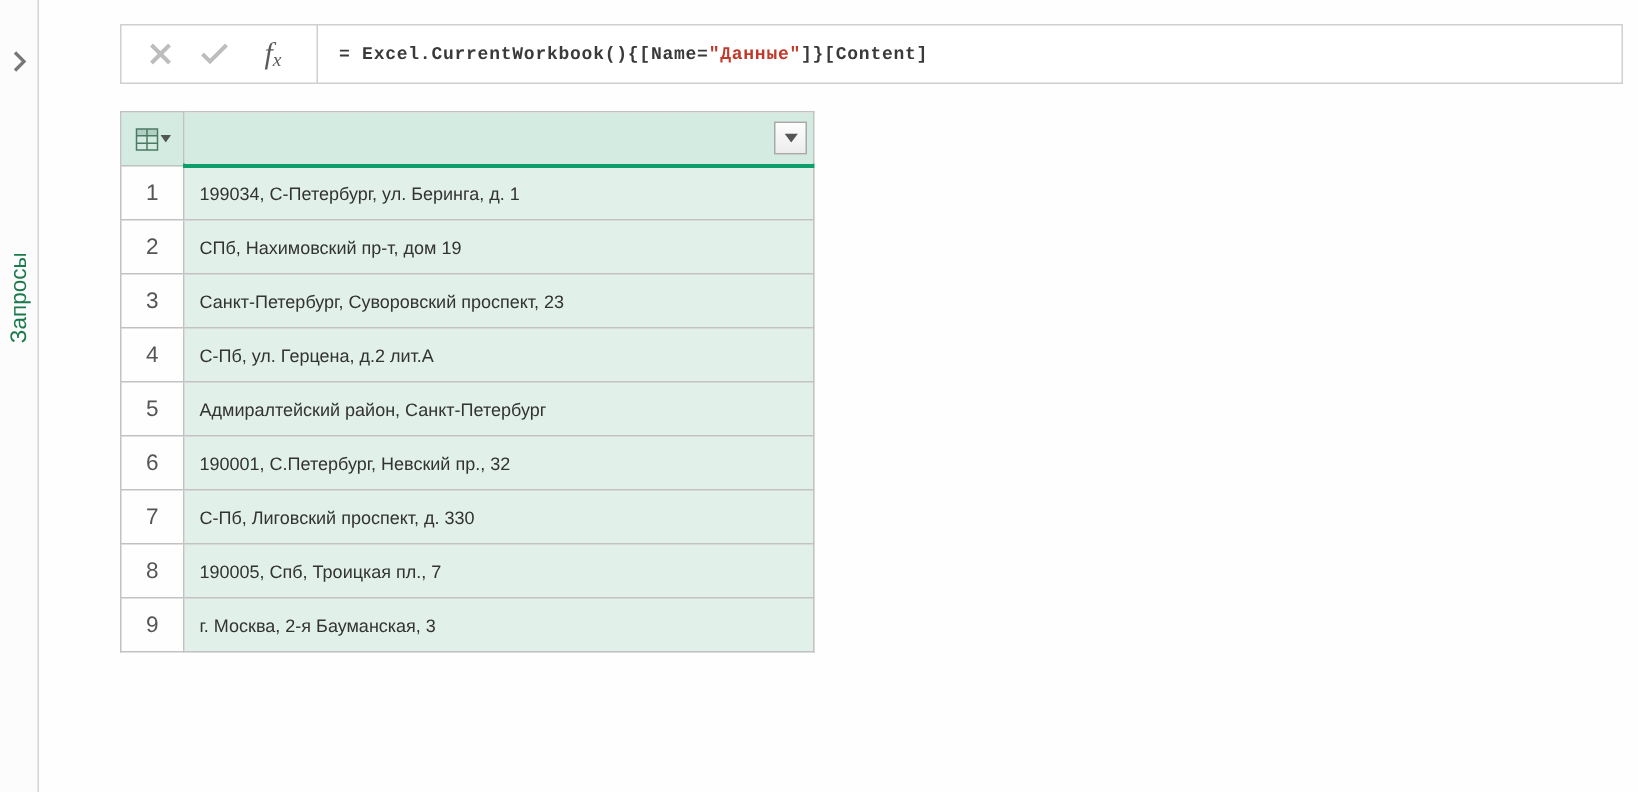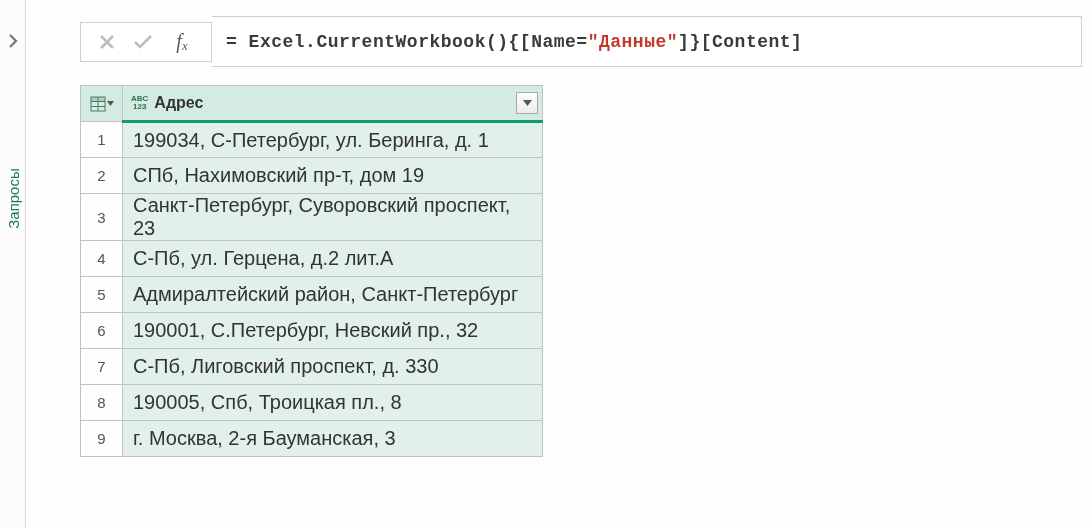--- a/index.html
+++ b/index.html
@@ -69,27 +69,27 @@
     }
     .fx-btn.fx-label {
       color: #5a5a5a;
       font-style: italic;
       font-family: "Times New Roman", serif;
       font-size: 20px;
       width: 42px;
     }
     .formula-input {
       flex: 1;
-      height: 51px;
+      height: 40px;
       border: 1px solid #cfcfcf;
       border-left: none;
       background: #fff;
       padding: 0 14px;
       font-family: Consolas, "Courier New", monospace;
-      font-size: 18px;
+      font-size: 12px;
       font-weight: 600;
       letter-spacing: 0.5px;
       color: #3a3a3a;
       display: flex;
       align-items: center;
       white-space: pre;
     }
     .formula-input .str { color: #c0392b; }
     .data-table {
       border-collapse: collapse;
@@ -155,21 +155,21 @@
       width: 42px;
       text-align: center;
       background: #fefefe;
       color: #555;
       font-size: 15px;
     }
     .data-cell {
       background: #e1f0e9;
       padding: 0 10px;
       color: #333;
-      font-size: 20px;
+      font-size: 12px;
     }
   </style>
 </head>
 <body>
 
 <div class="side-tab">
   <div class="side-tab-chevron">
     <svg width="12" height="14" viewBox="0 0 12 14">
         <path d="M3 1 L9 7 L3 13" fill="none" stroke="#777" stroke-width="2.2"></path>
       </svg>
@@ -210,27 +210,20 @@
             <line x1="1" y1="10.5" x2="15" y2="10.5" stroke="#4c7a66" stroke-width="1"></line>
             <line x1="8" y1="1" x2="8" y2="15" stroke="#4c7a66" stroke-width="1"></line>
             <rect x="1" y="1" width="14" height="4.5" fill="#4c7a66" opacity="0.25"></rect>
           </svg>
           <svg width="7" height="5" viewBox="0 0 7 5">
                 <path d="M0 0 L7 0 L3.5 5 Z" fill="#555"></path>
               </svg>
         </div>
       </th>
       <th class="header-cell">
-        <div class="header-inner">
-          <div class="type-indicator">
-            <span>ABC</span>
-            <span>123</span>
-          </div>
-          <span>Адрес</span>
-        </div>
         <div class="filter-btn">
           <svg width="9" height="6" viewBox="0 0 9 6">
                 <path d="M0 0 L9 0 L4.5 6 Z" fill="#555"></path>
               </svg>
         </div>
       </th>
     </tr>
     <tr>
       <td class="rownum-cell">1</td>
       <td class="data-cell">199034, С-Петербург, ул. Беринга, д. 1</td>
@@ -254,21 +247,21 @@
     <tr>
       <td class="rownum-cell">6</td>
       <td class="data-cell">190001, С.Петербург, Невский пр., 32</td>
     </tr>
     <tr>
       <td class="rownum-cell">7</td>
       <td class="data-cell">С-Пб, Лиговский проспект, д. 330</td>
     </tr>
     <tr>
       <td class="rownum-cell">8</td>
-      <td class="data-cell">190005, Спб, Троицкая пл., 8</td>
+      <td class="data-cell">190005, Спб, Троицкая пл., 7</td>
     </tr>
     <tr>
       <td class="rownum-cell">9</td>
       <td class="data-cell">г. Москва, 2-я Бауманская, 3</td>
     </tr>
   </tbody>
     </table>
 
 </div>
 

